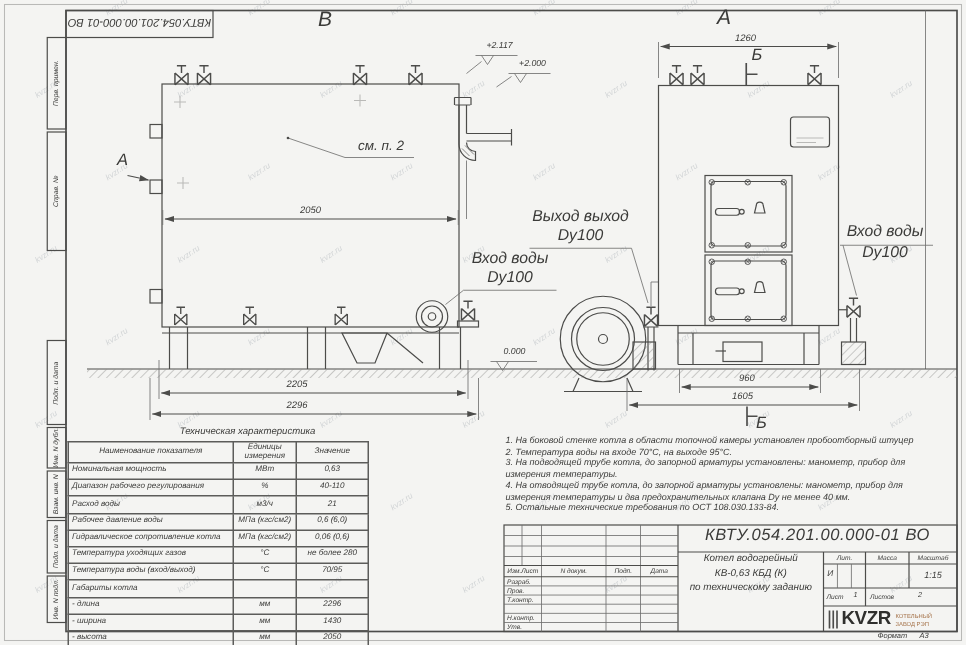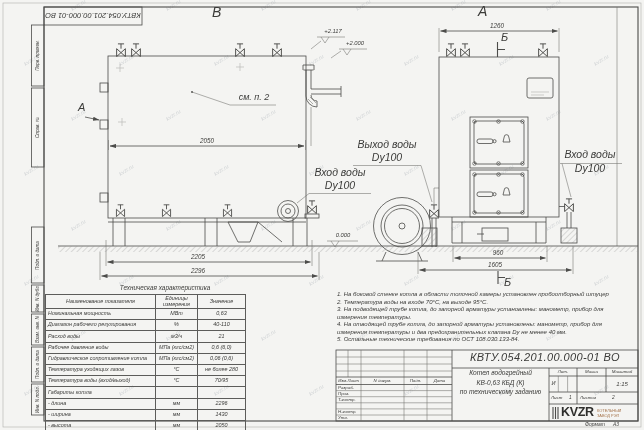--- a/index.html
+++ b/index.html
@@ -283,21 +283,21 @@
   <div class="txt c" style="left:176px;top:254px;width:44px;font-size:6.3px">2205</div>
   <div class="txt c" style="left:176px;top:268px;width:44px;font-size:6.3px">2296</div>
   <div class="txt c" style="left:477px;top:23px;width:40px;font-size:6.3px">1260</div>
   <div class="txt c" style="left:483px;top:250px;width:30px;font-size:6.3px">960</div>
   <div class="txt c" style="left:477px;top:262px;width:36px;font-size:6.3px">1605</div>
 
   <div class="txt c" style="left:319px;top:29px;width:28px;font-size:5.8px">+2.117</div>
   <div class="txt c" style="left:341px;top:41px;width:28px;font-size:5.8px">+2.000</div>
   <div class="txt c" style="left:329px;top:233px;width:28px;font-size:5.8px">0.000</div>
 
-  <div class="txt c" style="left:352px;top:139px;width:70px;font-size:10.5px">Выход воды</div>
+  <div class="txt c" style="left:352px;top:139px;width:70px;font-size:10.5px">Выход выход</div>
   <div class="txt c" style="left:352px;top:152px;width:70px;font-size:10.5px">Dy100</div>
   <div class="txt c" style="left:306px;top:167px;width:68px;font-size:10.5px">Вход воды</div>
   <div class="txt c" style="left:306px;top:180px;width:68px;font-size:10.5px">Dy100</div>
   <div class="txt c" style="left:557px;top:149px;width:66px;font-size:10.5px">Вход воды</div>
   <div class="txt c" style="left:557px;top:163px;width:66px;font-size:10.5px">Dy100</div>
 
   <div class="notes">
       <div>1. На боковой стенке котла в области топочной камеры установлен пробоотборный штуцер</div>
       <div>2. Температура воды на входе 70°С, на выходе 95°С.</div>
       <div>3. На подводящей трубе котла, до запорной арматуры установлены: манометр, прибор для</div>

